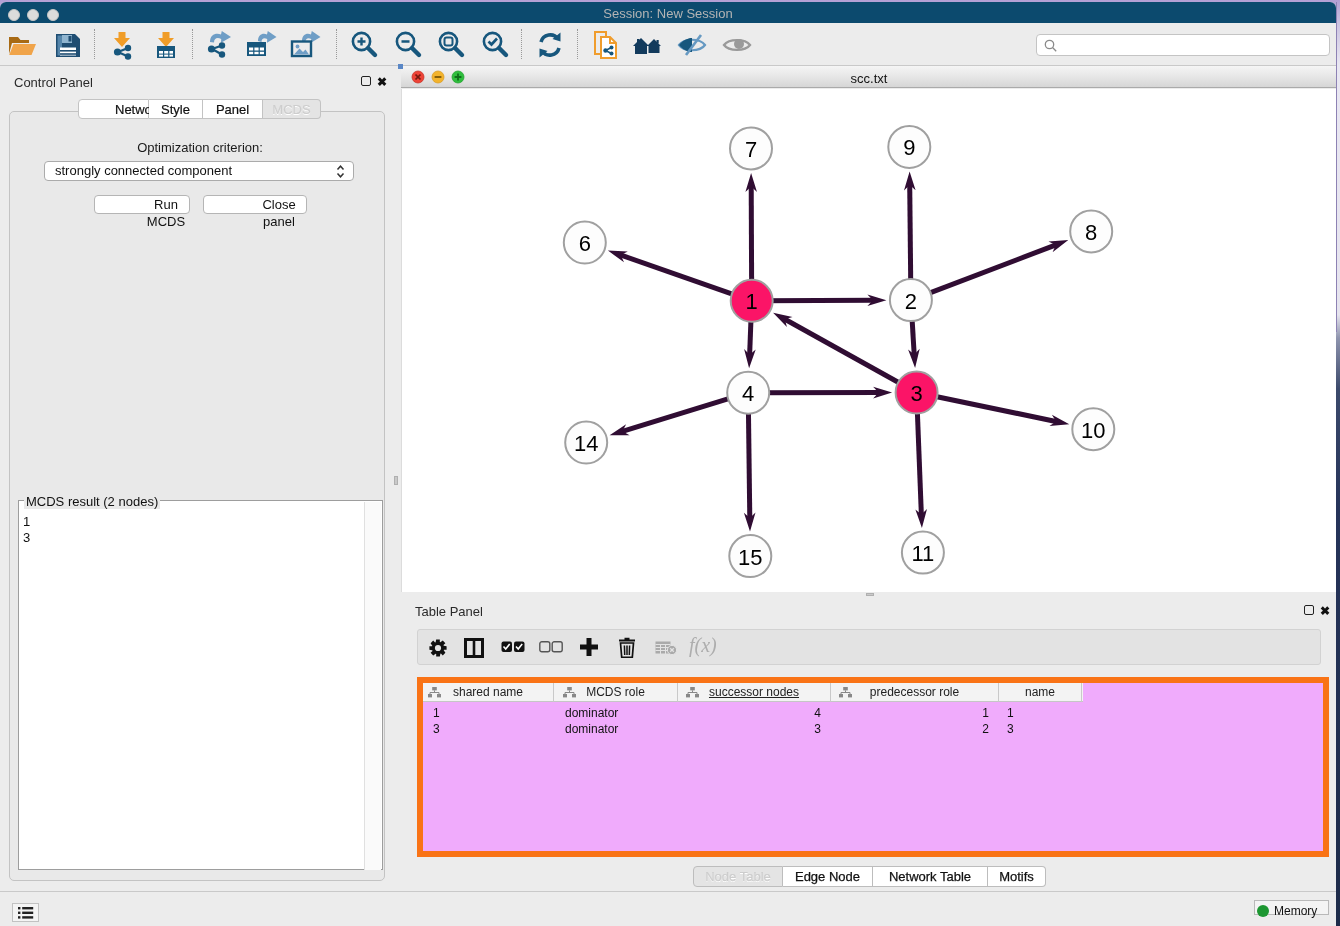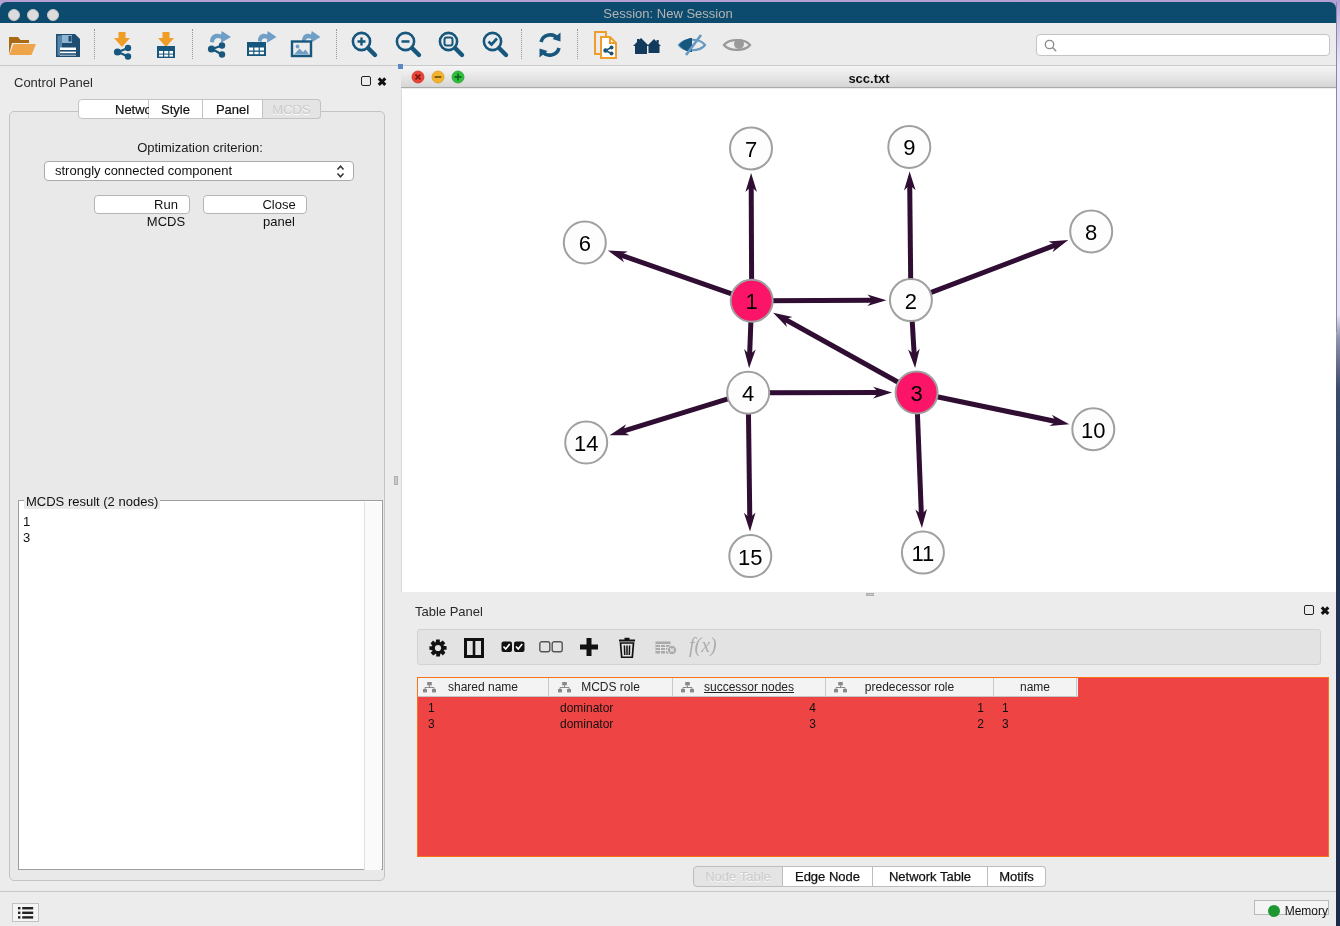--- a/index.html
+++ b/index.html
@@ -28,39 +28,39 @@
   .optlabel { position:absolute; left:0; top:73px; width:400px; text-align:center; font-size:13px; color:#1a1a1a; }
   .combo { position:absolute; left:44px; top:94px; width:310px; height:20px; background:#fff; border:1px solid #ababab; border-radius:4px; font-size:13px; color:#111; line-height:18px; padding-left:10px; }
   .btn { position:absolute; top:128px; height:19px; background:#fff; border:1px solid #b5b5b5; border-radius:4px; font-size:13px; color:#111; text-align:center; line-height:17px;padding-left:48px; }
   .mcdsbox { position:absolute; left:18px; top:433px; width:365px; height:370px; background:#fff; border:1px solid #9d9d9d; }
   .mcdslabel { position:absolute; left:24px; top:427px; background:#e9e9e9; font-size:13px; color:#111; padding:0 2px; }
   .mcdsvals { position:absolute; left:23px; top:447px; font-size:13px; color:#111; line-height:16px; }
   .mcdssb { position:absolute; right:1px; top:1px; width:17px; height:368px; background:#fafafa; border-left:1px solid #e0e0e0; }
 
   
   .netwin { position:absolute; left:401px; top:64px; width:936px; height:526px; }
-  .ntitle { position:absolute; left:0; top:0; width:100%; height:22px; background:linear-gradient(180deg,#f5f5f5 0%,#e8e8e8 45%,#d6d6d6 100%); border-bottom:1px solid #aaa;font-weight:bold; }
+  .ntitle { position:absolute; left:0; top:0; width:100%; height:22px; background:linear-gradient(180deg,#f5f5f5 0%,#e8e8e8 45%,#d6d6d6 100%); border-bottom:1px solid #aaa; }
   .ntitle .t { position:absolute; width:100%; text-align:center; top:5px; font-size:13px; color:#111; }
   .canvas { position:absolute; left:0; top:23px; width:936px; height:503px; background:#fff; border-left:1px solid #dcdcdc; }
 
   
   .tpanel { position:absolute; left:401px; top:595px; width:936px; height:295px; background:#ececec; }
   .ttoolbar { position:absolute; left:16px; top:32px; width:904px; height:36px; background:#e3e3e3; border:1px solid #d2d2d2; border-radius:3px; }
-  .tblarea { position:absolute; left:16px; top:80px; width:912px; height:180px; background:#ef4444; border:1px solid #f97316; }
+  .tblarea { position:absolute; left:16px; top:80px; width:912px; height:180px; background:#f0abfc; border:6px solid #f97316; }
   .thead { position:absolute; left:0; top:0; width:660px; height:19px; background:#f3f3f3; border-bottom:1px solid #c6c6c6; font-size:12px; color:#222; }
   .thc { position:absolute; top:0; height:19px; border-right:1px solid #c9c9c9; text-align:center; line-height:18px; }
   .trow { position:absolute; font-size:12px; color:#111; height:16px; line-height:16px; }
   .btabs { position:absolute; left:292px; top:269px; height:21px; display:flex; }
   .btab { -webkit-text-stroke:0.25px; height:21px; font-size:13px; color:#111; background:#fff; border:1px solid #bdbdbd; border-left:none; text-align:center; line-height:20px; }
   .btab.first { border-left:1px solid #bdbdbd; border-radius:4px 0 0 4px; background:#e4e4e4; color:#cdcdcd; text-shadow:0 1px 0 #fff; }
   .btab.last { border-radius:0 4px 4px 0; }
 
   .statusbar { position:absolute; left:0; top:889px; width:1337px; height:36px; background:#ececec; border-top:1px solid #c9c9c9; }
   .listbtn { position:absolute; left:12px; top:11px; width:27px; height:19px; background:#f4f4f4; border:1px solid #c2c2c2; }
-  .membtn { position:absolute; right:8px; top:8px; width:75px; height:15px; background:#f4f4f4; border:1px solid #b9b9b9; font-size:12px; color:#111; text-align:right; line-height:21px; }
+  .membtn { position:absolute; right:8px; top:8px; width:75px; height:15px; background:#f4f4f4; border:1px solid #b9b9b9; font-size:12px; color:#111; text-align:left; line-height:21px; }
 </style>
 </head>
 <body>
 <div style="position:absolute;left:1336px;top:2px;width:1px;height:330px;background:#8d82b4;"></div>
 <div class="app">
 
   <div class="titlebar">
     <div class="tl" style="left:8px"></div>
     <div class="tl" style="left:27px"></div>
     <div class="tl" style="left:47px"></div>

